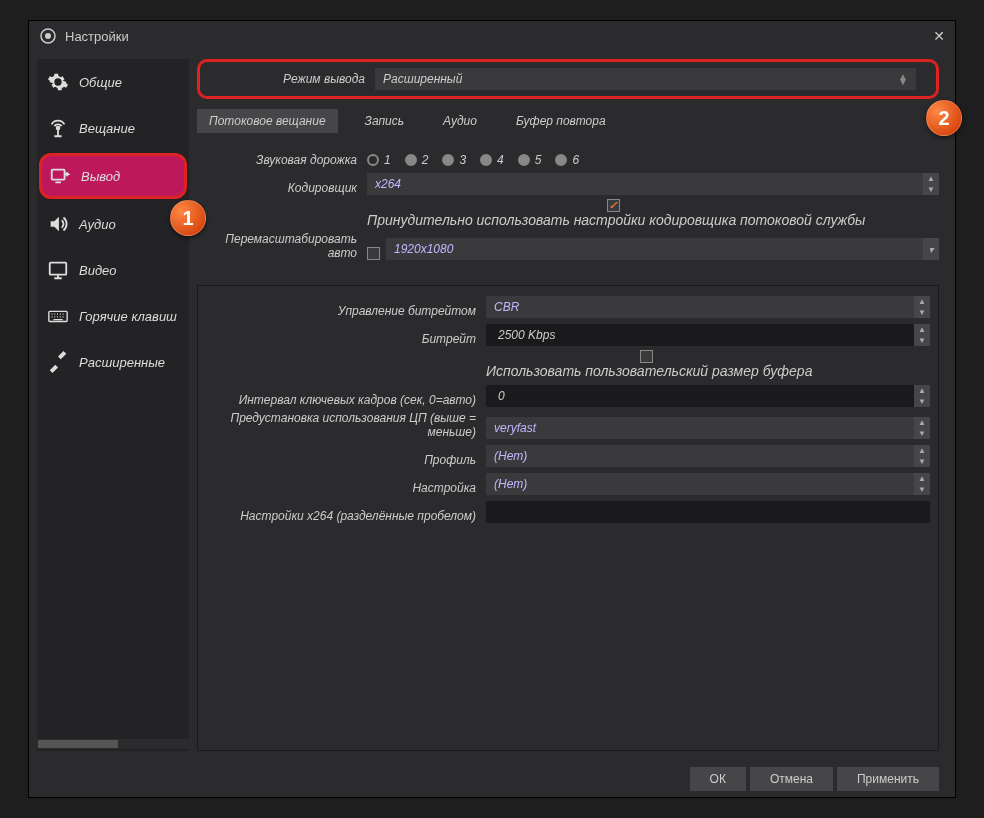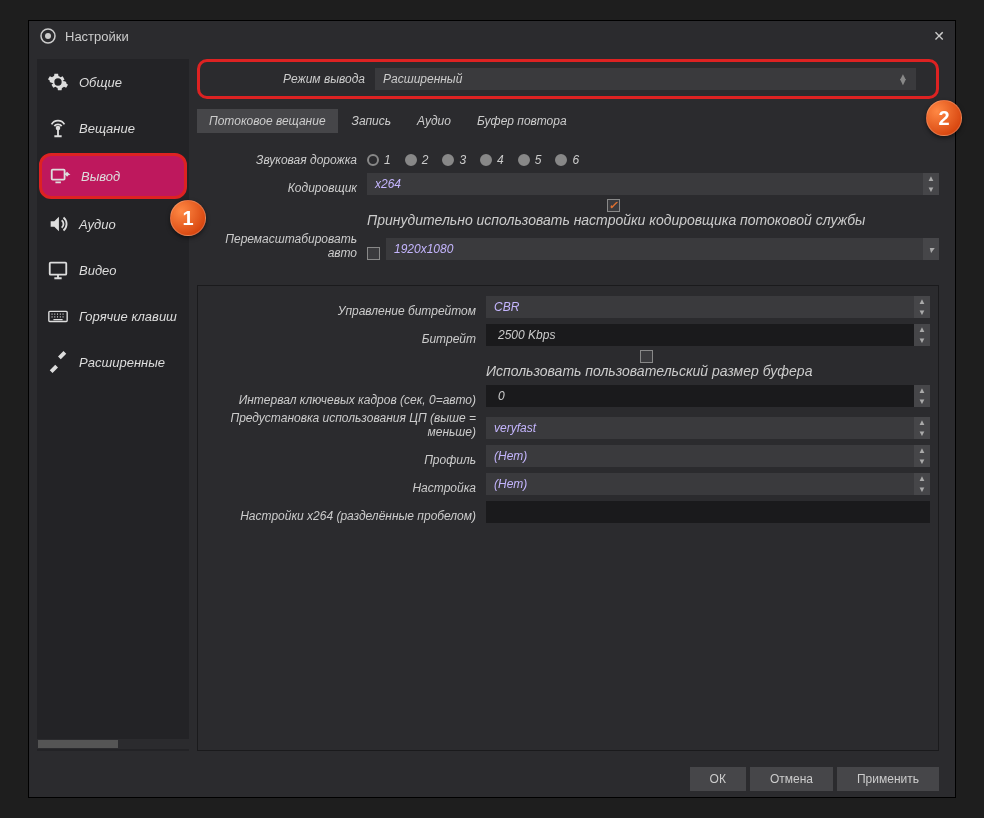--- a/index.html
+++ b/index.html
@@ -11,21 +11,21 @@
 .content { display: flex; height: 708px; padding: 8px; gap: 0; font-style: italic; }
 .sidebar { width: 152px; background: #232326; overflow: hidden; }
 .sidebar-item { display: flex; align-items: center; padding: 12px 10px; color: #ddd; font-size: 13px; cursor: pointer; gap: 10px; }
 .sidebar-item.active { background: #be185d; border: 3px solid #d22; border-radius: 12px; margin: 2px; padding: 9px 7px; }
 .icon { width: 22px; height: 22px; display: flex; align-items: center; justify-content: center; }
 .main { flex: 1; padding: 0 8px; display: flex; flex-direction: column; }
 .output-mode-row { display: flex; align-items: center; border: 3px solid #d22; border-radius: 10px; padding: 6px 20px; margin-bottom: 10px; }
 .row-label { width: 155px; text-align: right; color: #ccc; font-size: 12px; padding-right: 10px; }
 .select { flex: 1; background: #3a3a3d; color: #ccc; font-size: 12px; padding: 4px 8px; border: none; display: flex; align-items: center; justify-content: space-between; height: 22px; }
 .select-arrows { color: #888; font-size: 10px; display: flex; flex-direction: column; line-height: 5px; }
-.tabs { display: flex; gap: 2px; margin-bottom: 10px; }
+.tabs { display: flex; gap: 15px; margin-bottom: 10px; }
 .tab { background: #2b2b2e; color: #ccc; font-size: 12px; padding: 5px 12px; cursor: pointer; }
 .tab.active { background: #464649; }
 .form-row { display: flex; align-items: flex-end; margin-bottom: 4px; min-height: 24px; }
 .form-label { width: 280px; text-align: right; color: #ccc; font-size: 12px; padding-right: 10px; }
 .radio-group { display: flex; gap: 14px; align-items: center; }
 .radio { display: flex; align-items: center; gap: 5px; color: #ccc; font-size: 12px; }
 .radio-circle { width: 12px; height: 12px; border: 2px solid #888; border-radius: 50%; display: inline-block; }
 .radio-circle.filled { background: #888; }
 .checkbox { width: 13px; height: 13px; border: 1px solid #888; background: #3a3a3d; display: inline-flex; align-items: center; justify-content: center; margin-right: 6px; }
 .checkbox.checked::after { content: "✓"; color: #e07030; font-size: 11px; font-weight: bold; }

